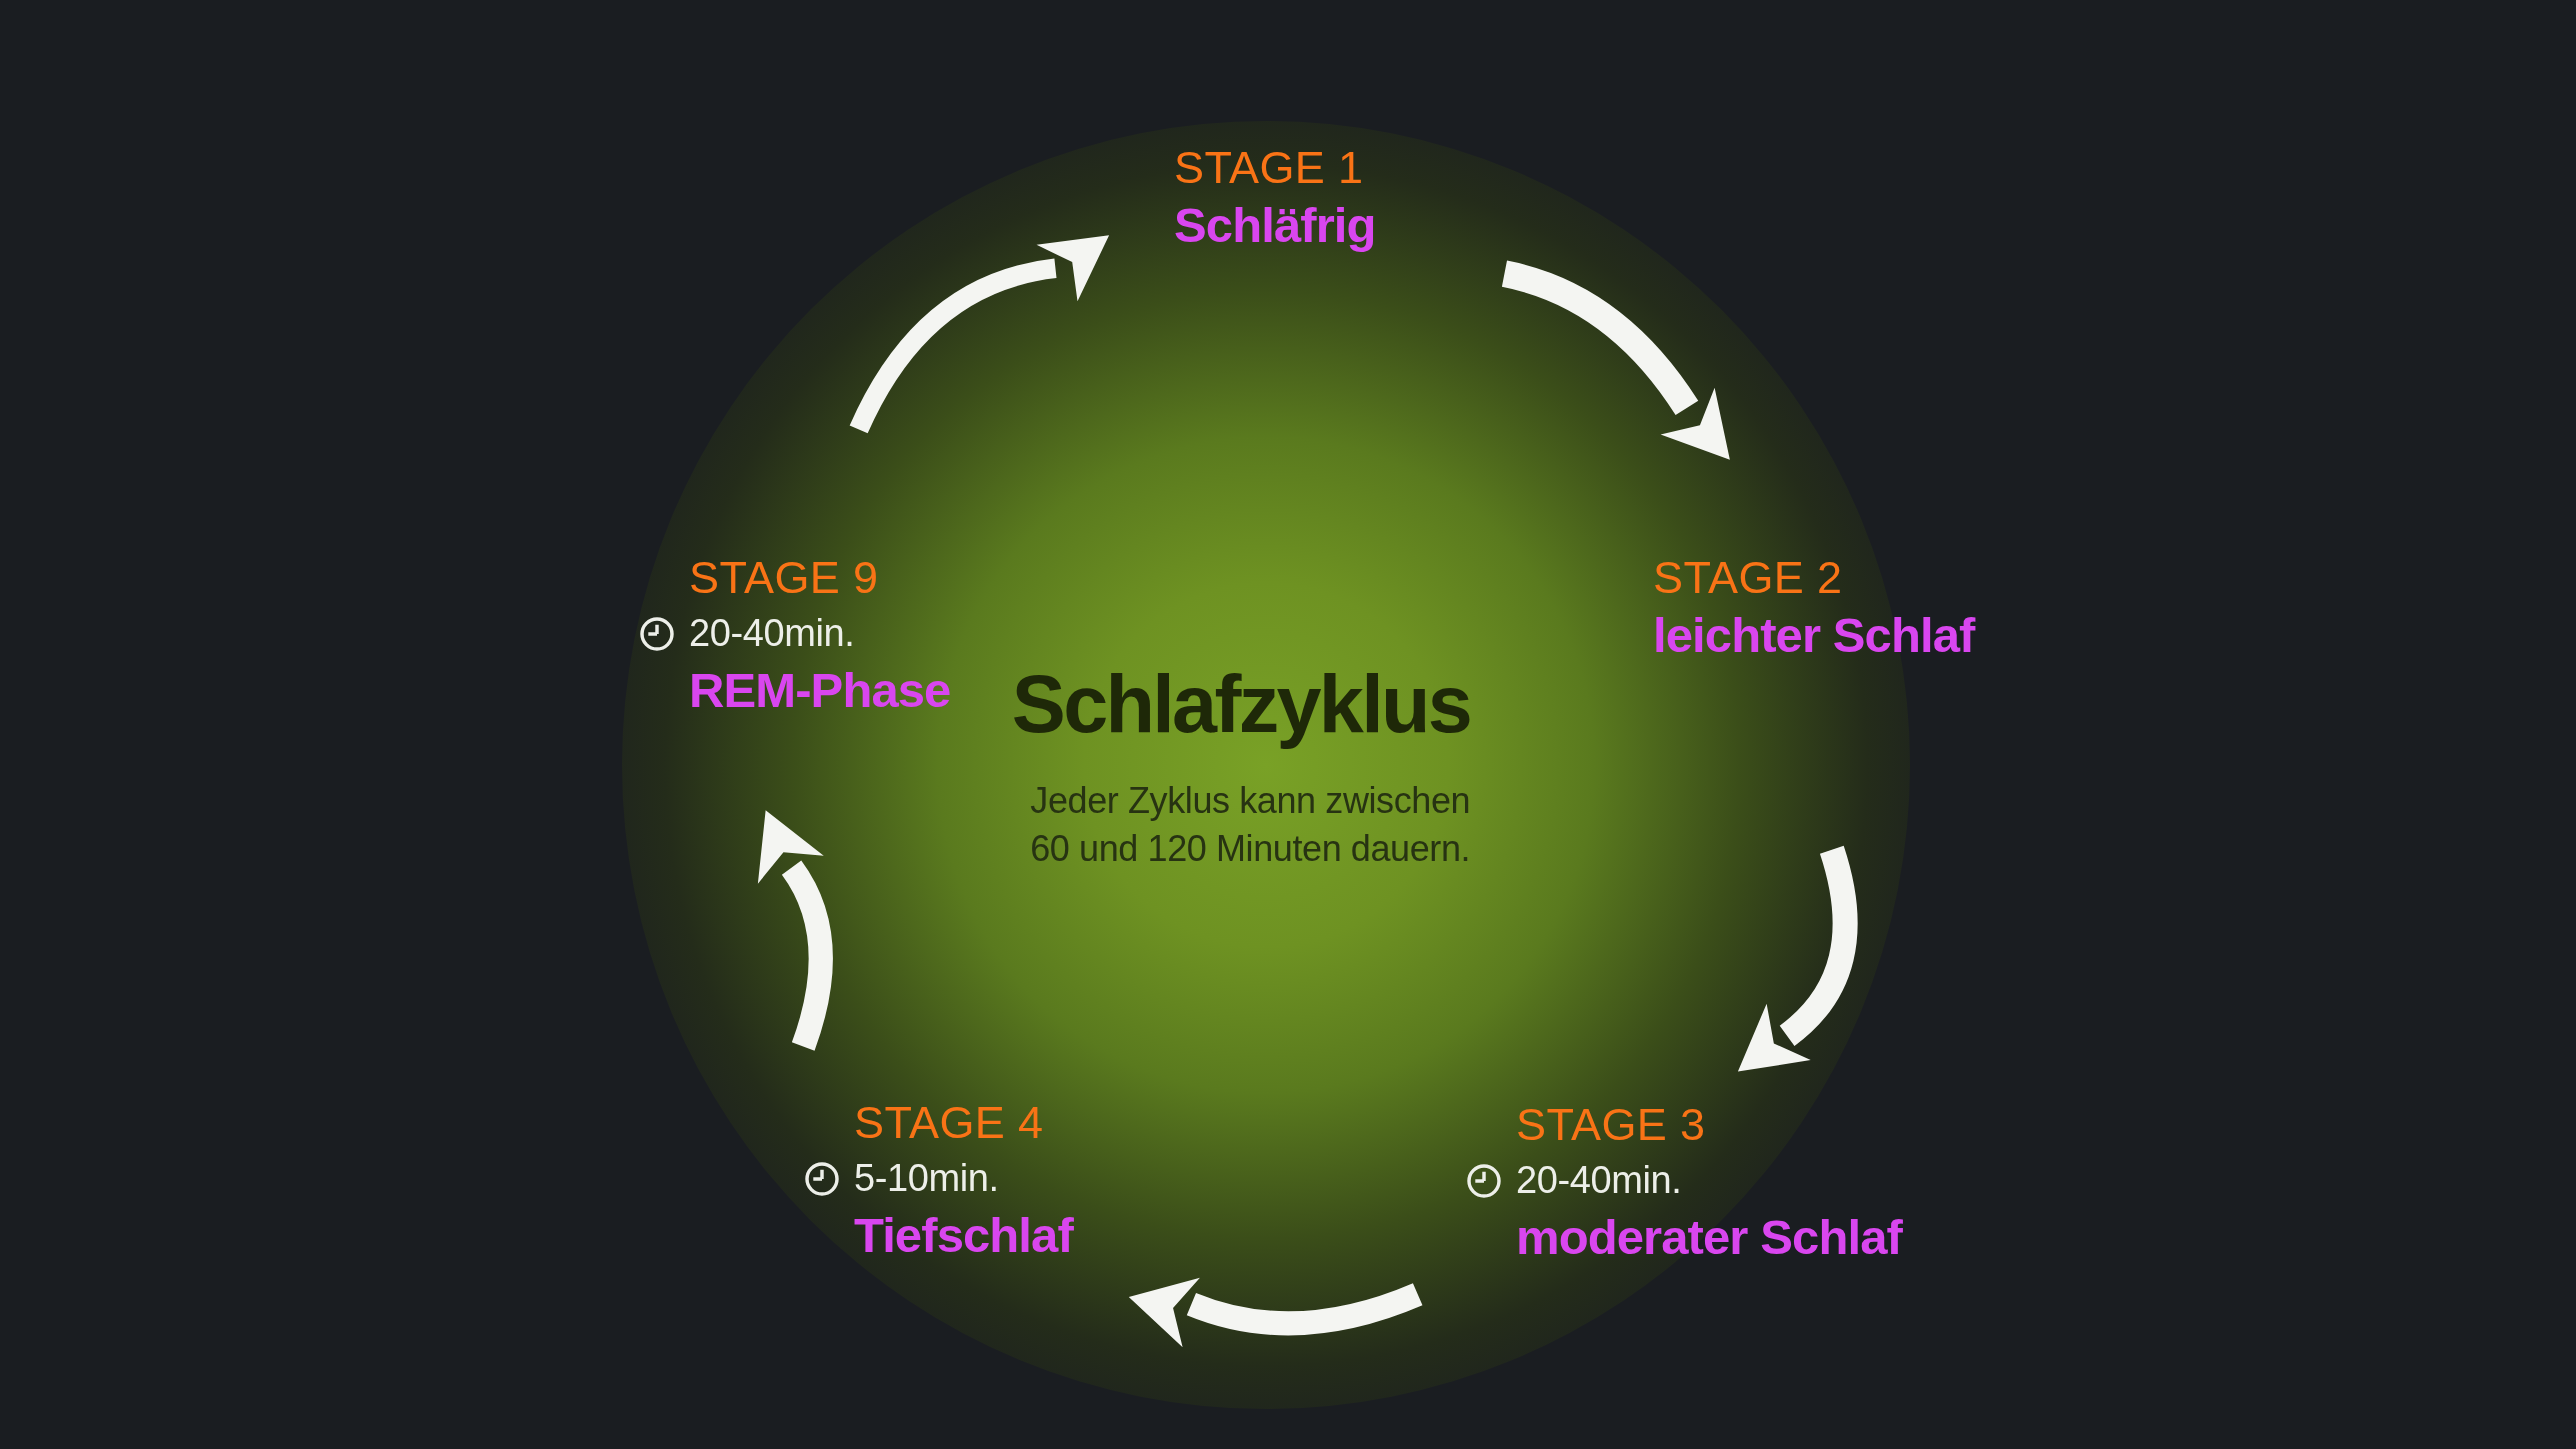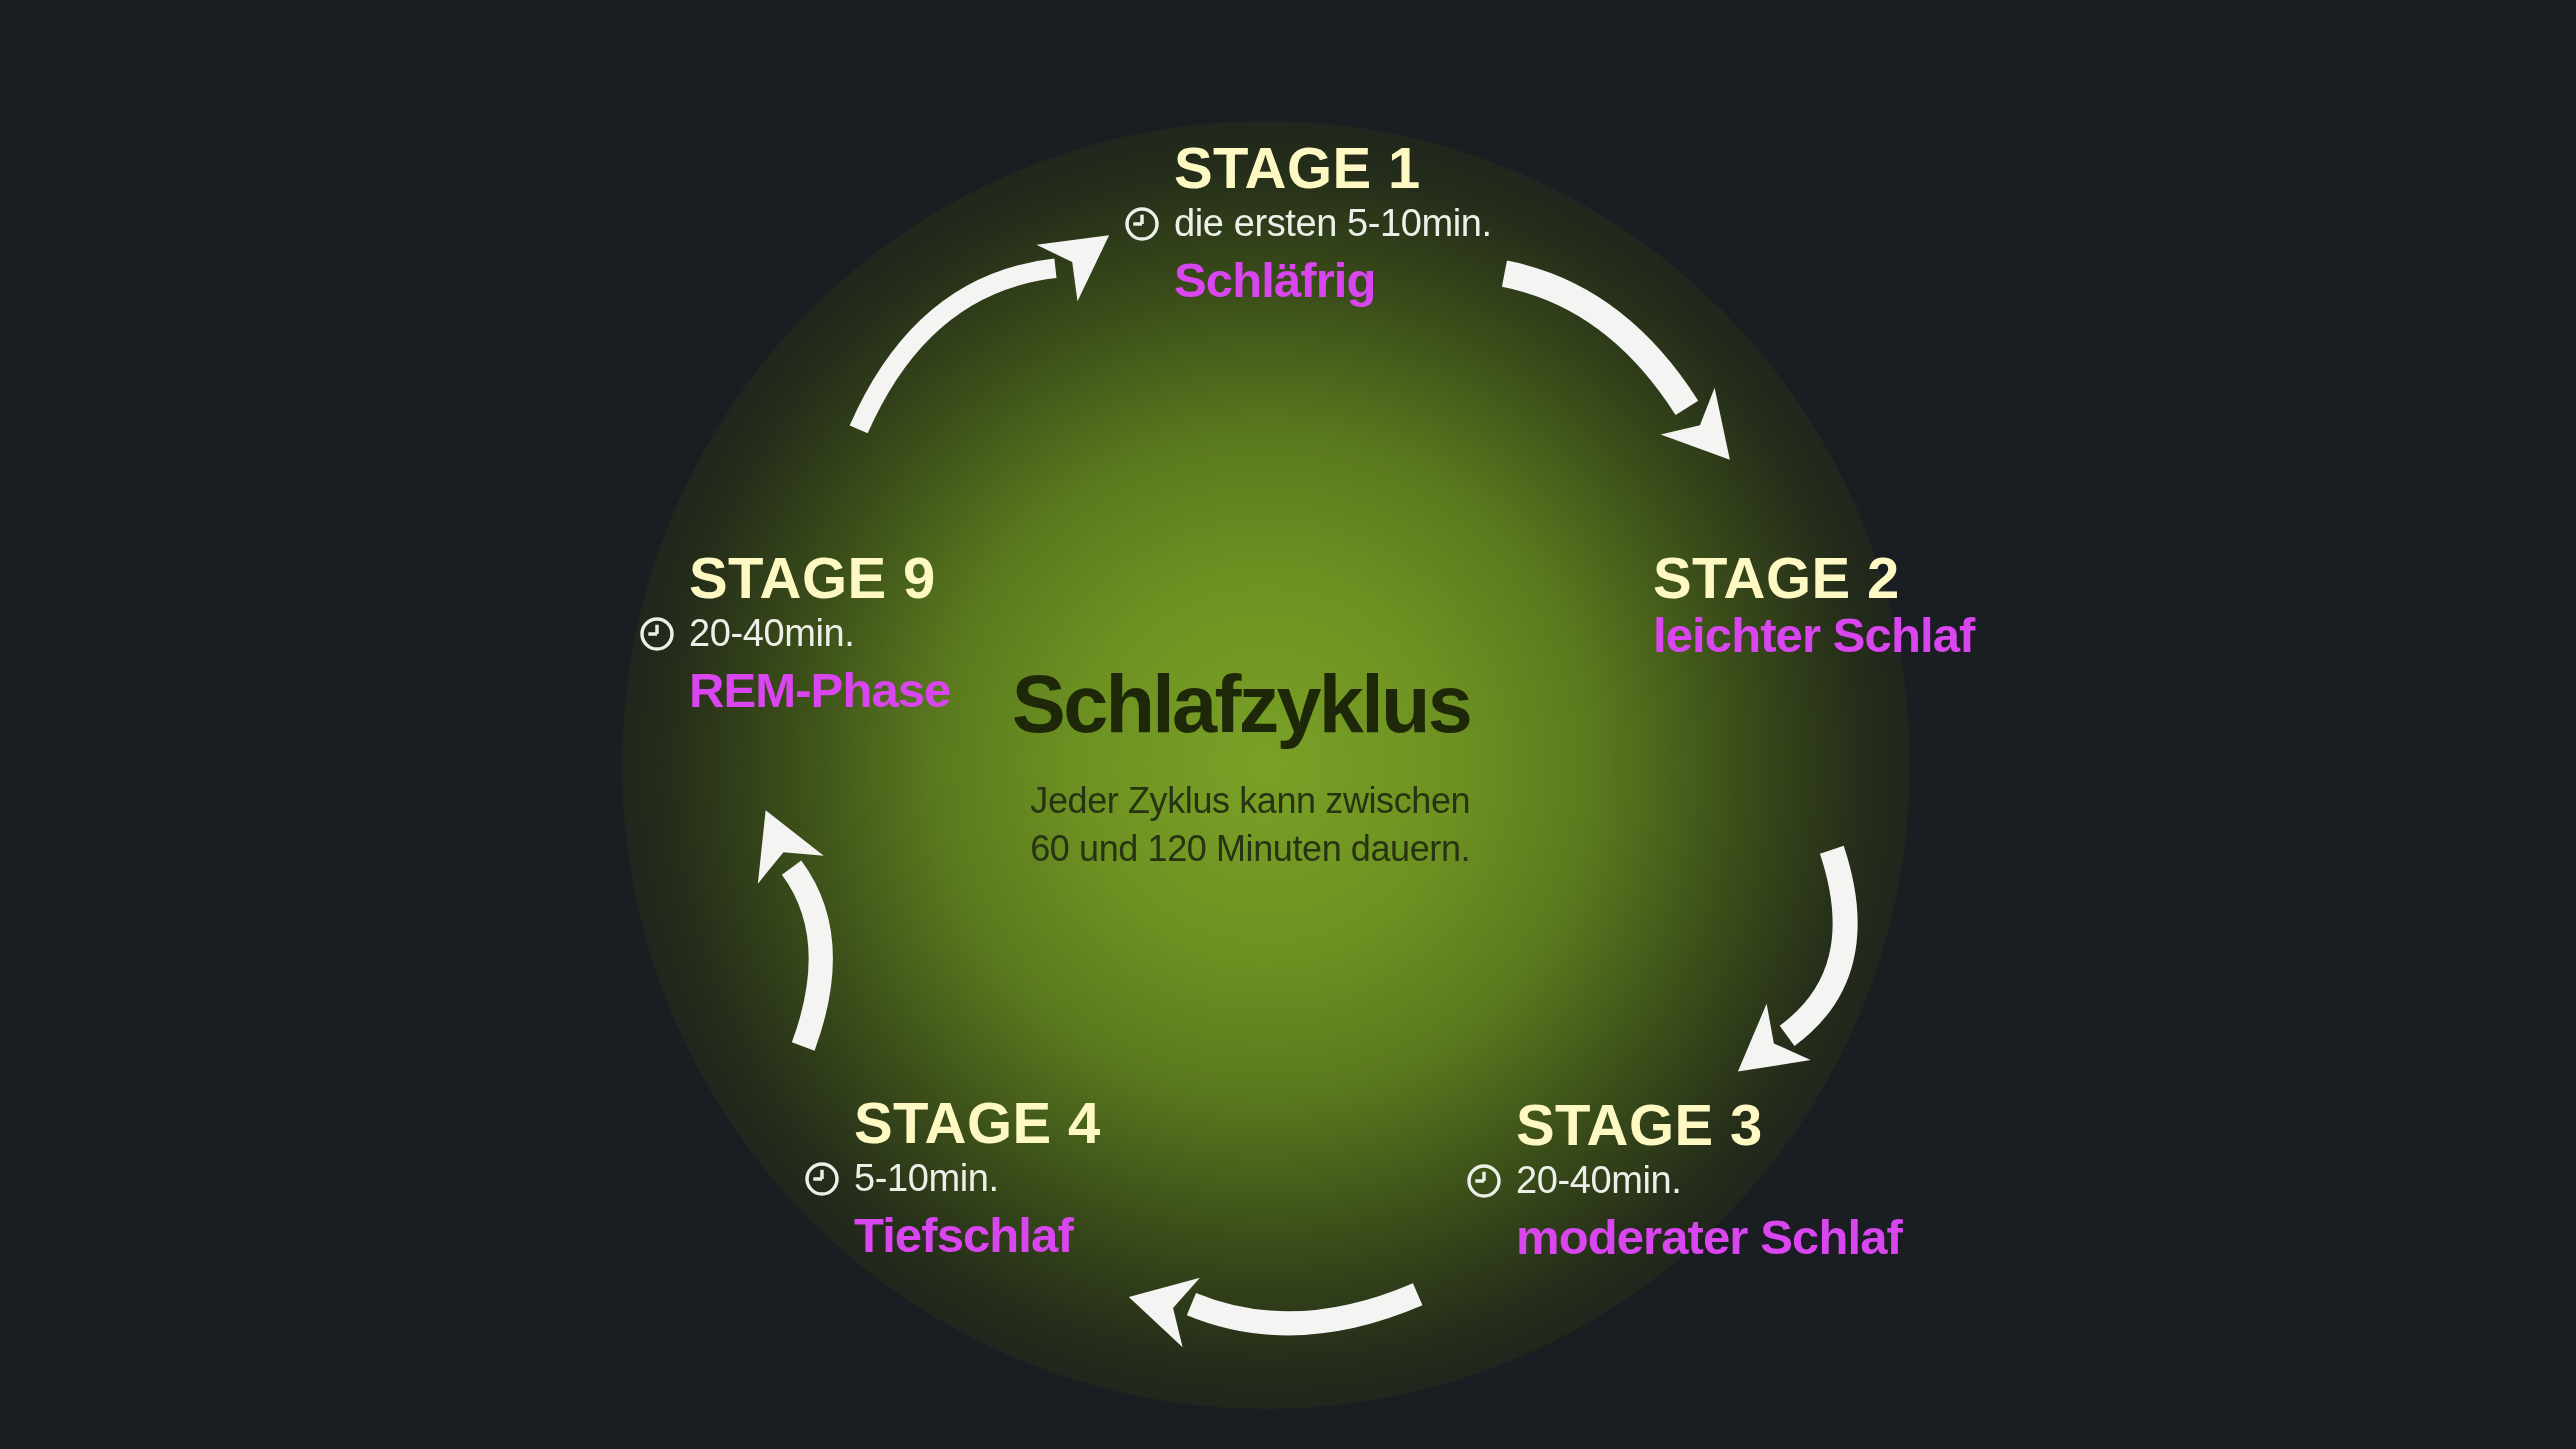--- a/index.html
+++ b/index.html
@@ -51,25 +51,25 @@
     font-size: 36px;
     line-height: 1.32;
     letter-spacing: -0.4px;
     color: #273312;
   }
   .stage {
     position: absolute;
     white-space: nowrap;
   }
   .stage-label {
-    font-size: 58px;
-    font-weight: 700;
+    font-size: 45px;
+    font-weight: 400;
     letter-spacing: 0.4px;
     line-height: 50px;
-    color: #fef9c3;
+    color: #f97316;
   }
   .stage-time {
     position: relative;
     margin-top: 7.2px;
     display: flex;
     align-items: center;
     font-size: 38px;
     line-height: 47px;
     letter-spacing: -0.4px;
     color: #edefe9;
@@ -137,29 +137,20 @@
   <div class="center-text">
     <div class="center-title">Schlafzyklus</div>
     <div class="center-sub">
       <div>Jeder Zyklus kann zwischen</div>
       <div>60 und 120 Minuten dauern.</div>
     </div>
   </div>
 
   <div class="stage" style="left:1174px; top:143px;">
     <div class="stage-label">STAGE 1</div>
-    <div class="stage-time">
-      <span class="clock">
-        <svg viewBox="0 0 24 24" width="36" height="36" fill="none" stroke="#edefe9" stroke-width="2.3">
-          <circle cx="12" cy="12" r="10"></circle>
-            <path d="M12 12 V5.8 M12 12 H6.2"></path>
-        </svg>
-      </span>
-      <span>die ersten 5-10min.</span>
-    </div>
     <div class="stage-name">Schläfrig</div>
   </div>
 
   <div class="stage" style="left:1653px; top:553px;">
     <div class="stage-label">STAGE 2</div>
     <div class="stage-name">leichter Schlaf</div>
   </div>
 
   <div class="stage" style="left:1516px; top:1100px;">
     <div class="stage-label">STAGE 3</div>

